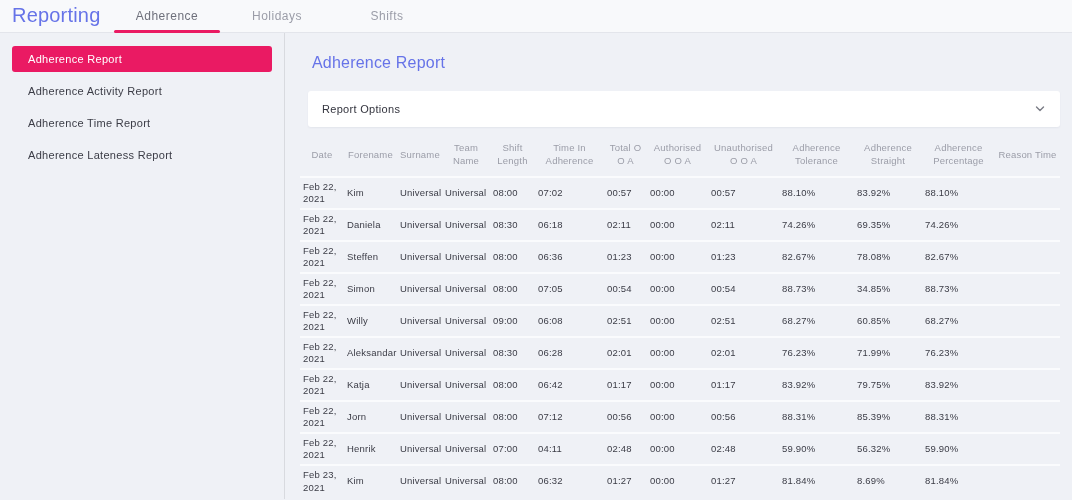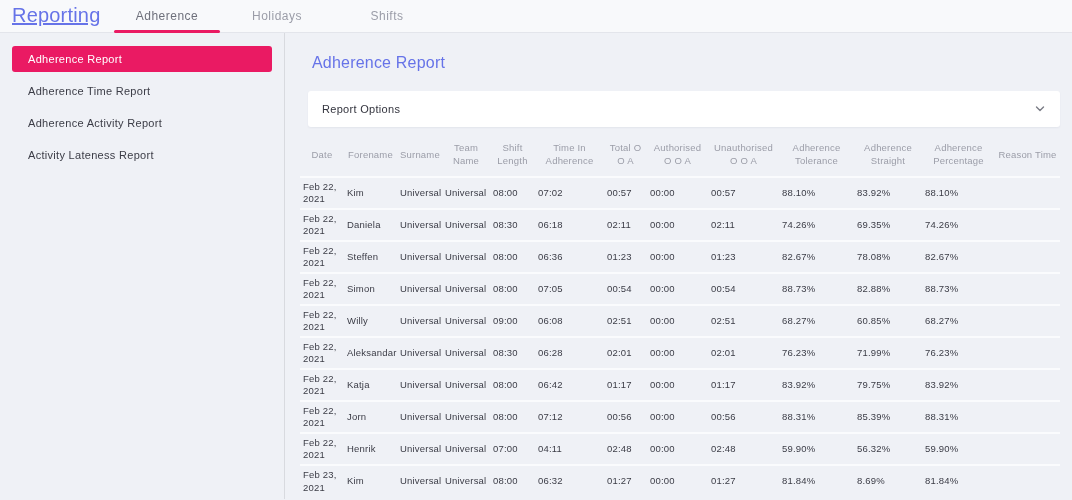--- a/index.html
+++ b/index.html
@@ -13,21 +13,21 @@
   }
 
   
   .topbar {
     height: 33px; background: #F8F9FB;
     border-bottom: 1px solid #E3E5EB;
     display: flex; align-items: center;
   }
   .app-title {
     color: #6673E8; font-size: 20px; font-weight: normal;
-    padding: 0 4px 2px 12px; width: 112px; letter-spacing: 0.2px; text-decoration: underline;
+    padding: 0 4px 2px 12px; width: 112px; letter-spacing: 0.2px;
   }
   .tabs { display: flex; height: 100%; }
   .tab {
     width: 110px; display: flex; align-items: center; justify-content: center;
     font-size: 12px; color: #9B9DA8; letter-spacing: 0.5px;
     position: relative; cursor: pointer;
   }
   .tab.active { color: #6E707B; }
   .tab.active::after {
     content: ""; position: absolute; left: 2px; right: 2px; bottom: -1px;
@@ -86,23 +86,23 @@
   <div class="tabs">
       <div class="tab active">Adherence</div>
       <div class="tab">Holidays</div>
       <div class="tab">Shifts</div>
     </div>
 </div>
 
 <div class="content">
   <div class="sidebar">
       <div class="side-item active">Adherence Report</div>
+      <div class="side-item">Adherence Activity Report</div>
       <div class="side-item">Adherence Time Report</div>
-      <div class="side-item">Adherence Activity Report</div>
-      <div class="side-item">Activity Lateness Report</div>
+      <div class="side-item">Adherence Lateness Report</div>
     </div>
 
   <div class="main">
     <div class="main-title">Adherence Report</div>
 
     <div class="options-bar">
       <span>Report Options</span>
       <svg class="chevron" viewBox="0 0 12 12">
         <polyline points="2.5,4 6,7.5 9.5,4" fill="none" stroke="#7A7C86" stroke-width="1.4" stroke-linecap="round" stroke-linejoin="round"></polyline>
       </svg>
@@ -191,21 +191,21 @@
             <td>Feb 22, 2021</td>
             <td>Simon</td>
             <td>Universal</td>
             <td>Universal</td>
             <td>08:00</td>
             <td>07:05</td>
             <td>00:54</td>
             <td>00:00</td>
             <td>00:54</td>
             <td>88.73%</td>
-            <td>82.88%</td>
+            <td>34.85%</td>
             <td>88.73%</td>
             <td></td>
           </tr>
           <tr>
             <td>Feb 22, 2021</td>
             <td>Willy</td>
             <td>Universal</td>
             <td>Universal</td>
             <td>09:00</td>
             <td>06:08</td>

